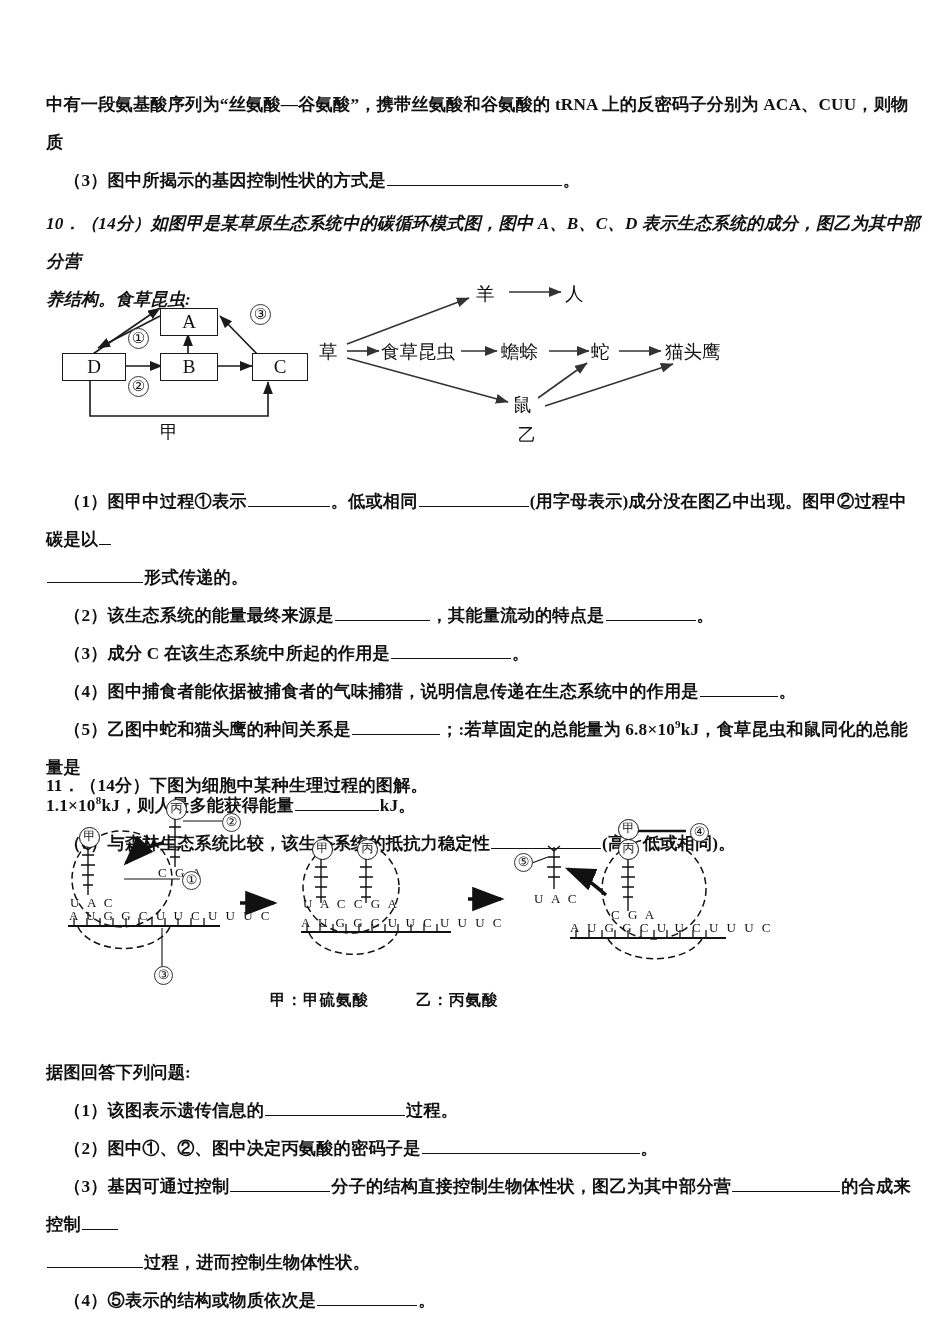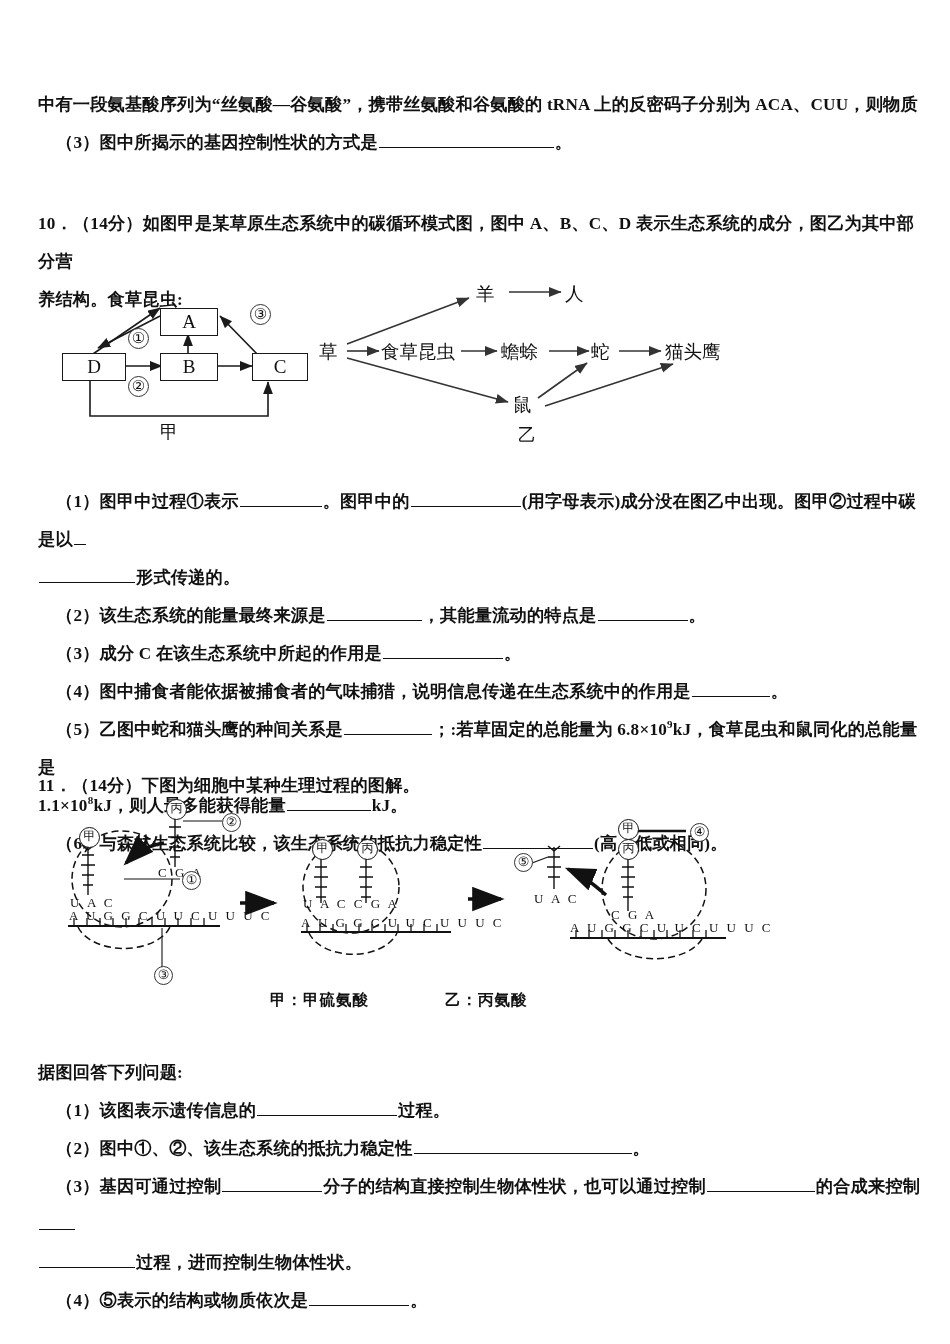--- a/index.html
+++ b/index.html
@@ -22,21 +22,21 @@
     padding: 0;
     box-sizing: border-box;
   }
   .body-text {
     position: absolute;
     left: 38px;
     right: 30px;
     width: 884px;
   }
   p.line {
-    margin: 0 0 0 0;
+    margin: 0 0 0 8px;
     font-size: 17.2px;
     line-height: 38px;
     font-weight: bold;
     letter-spacing: .2px;
     white-space: normal;
   }
   .indent { text-indent: 18px; }
   .ul {
     display: inline-block;
     border-bottom: 1.4px solid #111;
@@ -130,36 +130,36 @@
     font-family: "Liberation Serif", serif;
   }
   .legend-trans {
     position: absolute;
     top: 990px;
     left: 270px;
     font-size: 15.5px;
     font-weight: bold;
     letter-spacing: 1px;
   }
-  .legend-trans span.g { margin-right: 76px; }
+  .legend-trans span.g { margin-right: 47px; }
   svg { overflow: visible; }
 </style>
 </head>
 <body>
 
 <div class="page">
 
   <div class="body-text" style="top:86px;">
     <p class="line">中有一段氨基酸序列为“丝氨酸—谷氨酸”，携带丝氨酸和谷氨酸的 tRNA 上的反密码子分别为 ACA、CUU，则物质</p>
     <p class="line indent">
       <span>（3）图中所揭示的基因控制性状的方式是</span><span class="ul" style="width:175px"></span><span>。</span>
     </p>
   </div>
 
-  <div class="body-text" style="top:205px;">
+  <div class="body-text" style="top:205px;font-style:italic;">
     <p class="line">
       <span>10．</span><span>（14分）</span><span>如图甲是某草原生态系统中的碳循环模式图，图中 A、B、C、D 表示生态系统的成分，图乙为其中部分营</span>
     </p>
     <p class="line">养结构。食草昆虫:</p>
   </div>
 
   <div class="fig-jia-yi">
 
     <div class="fig-jia">
       <svg width="270" height="185" viewBox="0 0 270 185">
@@ -232,21 +232,21 @@
       <div class="fw-node" style="left:352px; top:71px;">猫头鹰</div>
       <div class="fw-node" style="left:200px; top:124px;">鼠</div>
 
       <div class="cap" style="left:205px; top:155px;">乙</div>
     </div>
   </div>
 
   <div class="body-text" style="top:483px;">
 
     <p class="line indent">
-      <span>（1）</span><span>图甲中过程①表示</span><span class="ul" style="width:82px"></span><span>。图甲中的</span><span class="ul" style="width:110px"></span><span>(用字母表示)成分没在图乙中出现。图甲②过程中碳是以</span><span class="ul" style="width:12px"></span>
+      <span>（1）</span><span>图甲中过程①表示</span><span class="ul" style="width:82px"></span><span>。低或相同</span><span class="ul" style="width:110px"></span><span>(用字母表示)成分没在图乙中出现。图甲②过程中碳是以</span><span class="ul" style="width:12px"></span>
     </p>
     <p class="line">
       <span class="ul" style="width:96px"></span><span>形式传递的。</span>
     </p>
 
     <p class="line indent">
       <span>（2）</span><span>该生态系统的能量最终来源是</span><span class="ul" style="width:95px"></span><span>，其能量流动的特点是</span><span class="ul" style="width:90px"></span><span>。</span>
     </p>
 
     <p class="line indent">
@@ -441,25 +441,25 @@
 
   <div class="body-text" style="top:1054px;">
 
     <p class="line">据图回答下列问题:</p>
 
     <p class="line indent">
       <span>（1）</span><span>该图表示遗传信息的</span><span class="ul" style="width:140px"></span><span>过程。</span>
     </p>
 
     <p class="line indent">
-      <span>（2）</span><span>图中①、②、该生态系统的抵抗力稳定性</span><span class="ul" style="width:218px"></span><span>。</span>
-    </p>
-
-    <p class="line indent">
-      <span>（3）</span><span>基因可通过控制</span><span class="ul" style="width:100px"></span><span>分子的结构直接控制生物体性状，也可以通过控制</span><span class="ul" style="width:108px"></span><span>的合成来控制</span><span class="ul" style="width:36px"></span>
+      <span>（2）</span><span>图中①、②、图中决定丙氨酸的密码子是</span><span class="ul" style="width:218px"></span><span>。</span>
+    </p>
+
+    <p class="line indent">
+      <span>（3）</span><span>基因可通过控制</span><span class="ul" style="width:100px"></span><span>分子的结构直接控制生物体性状，图乙为其中部分营</span><span class="ul" style="width:108px"></span><span>的合成来控制</span><span class="ul" style="width:36px"></span>
     </p>
     <p class="line">
       <span class="ul" style="width:96px"></span><span>过程，进而控制生物体性状。</span>
     </p>
 
     <p class="line indent">
       <span>（4）</span><span>⑤表示的结构或物质依次是</span><span class="ul" style="width:100px"></span><span>。</span>
     </p>
   </div>
 

